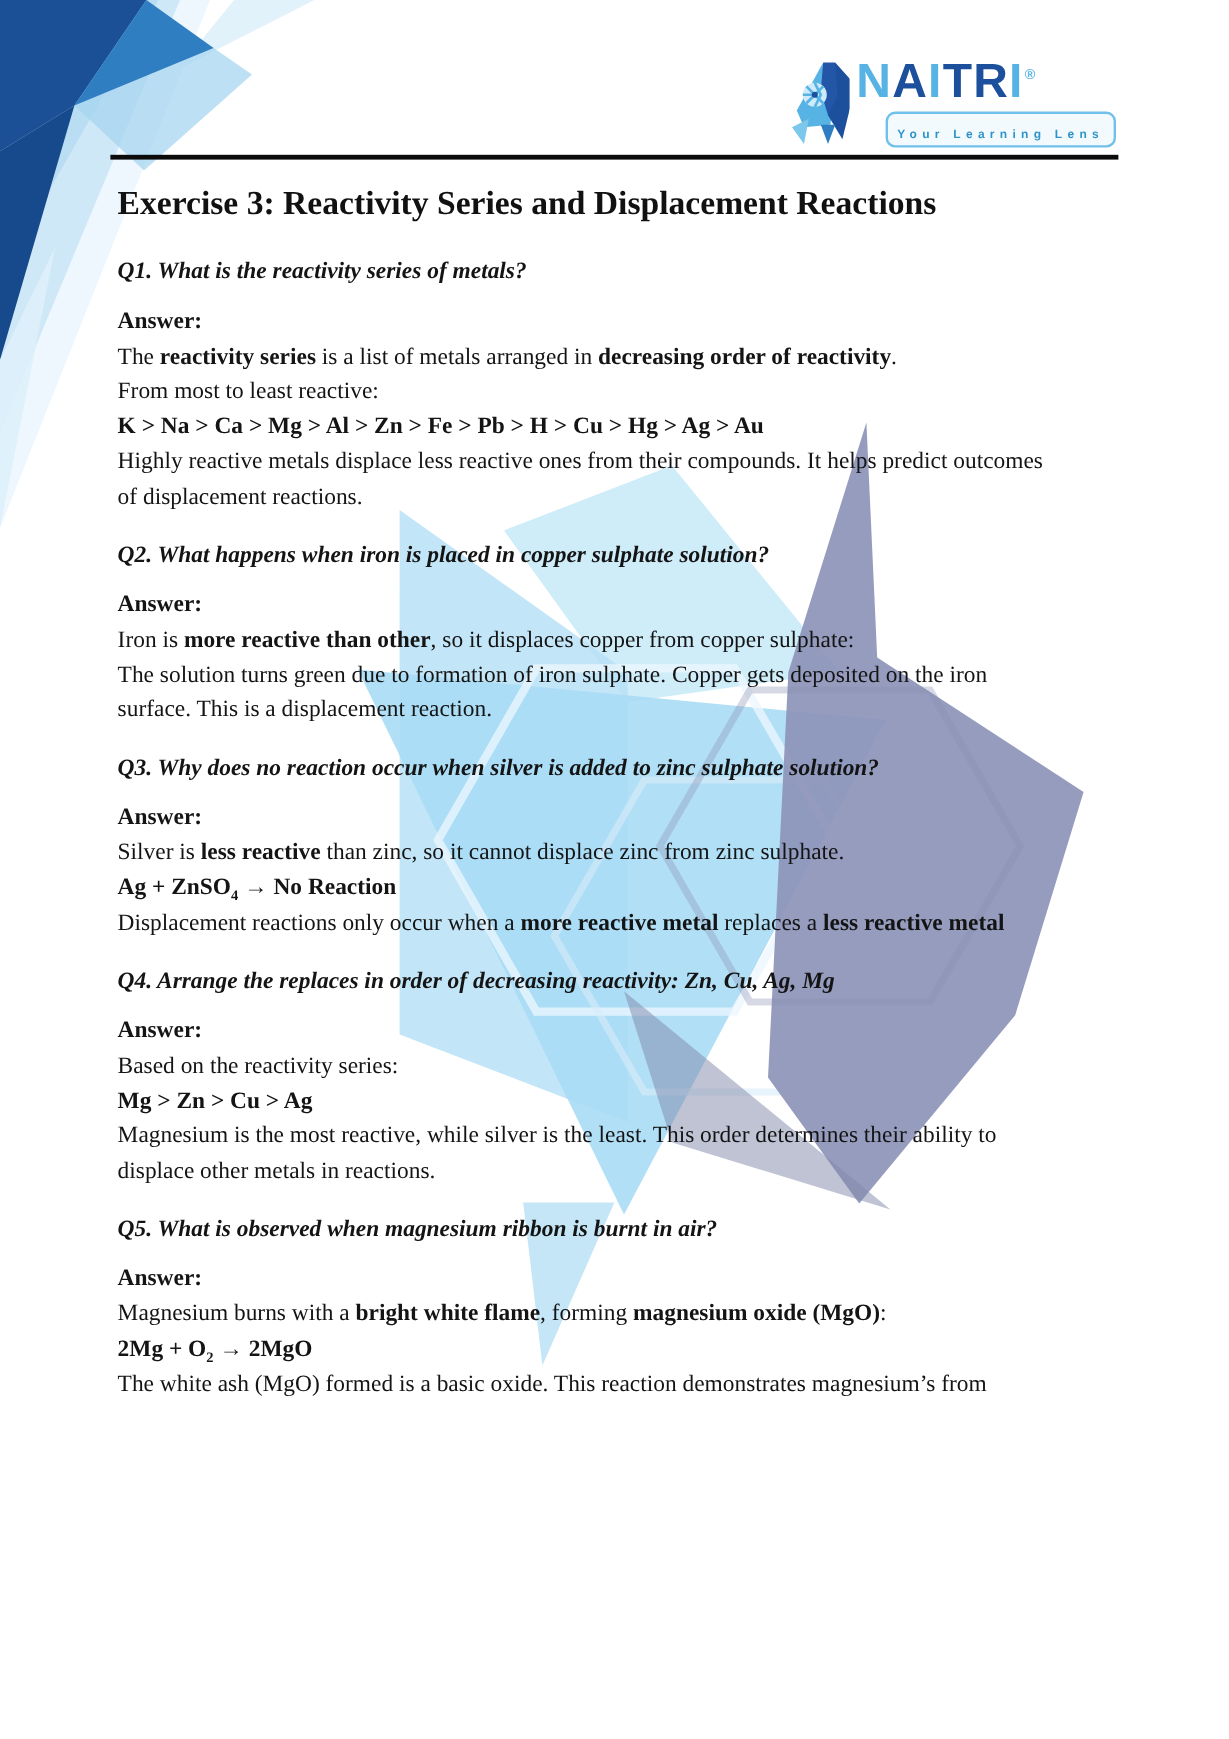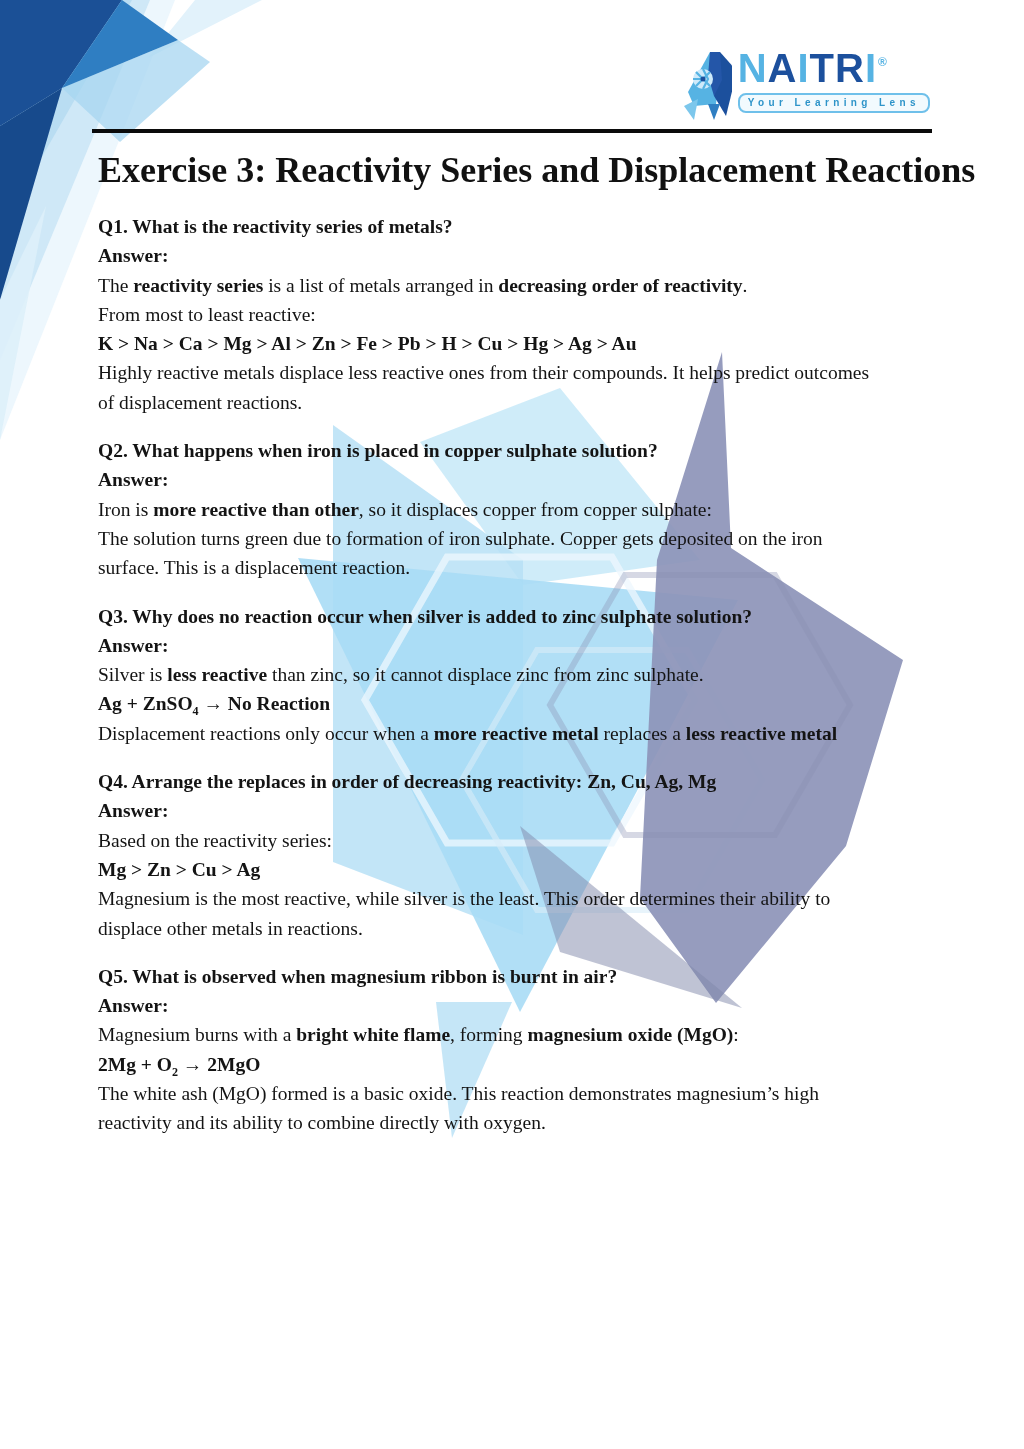--- a/index.html
+++ b/index.html
@@ -27,40 +27,40 @@
   .brand-letter.light{color:#56b3e3;}
   .brand-letter.dark{color:#1c509d;}
   .reg-mark{
     font-size:12px;color:#56b3e3;vertical-align:top;
     position:relative;top:-6px;left:1px;font-weight:bold;
   }
   .tagline-box{
     margin-top:3px;
     border:2px solid #6fc0ea;border-radius:8px;
     background:#f2fafe;
-    padding:2px 8px 3px 8px;
+    padding:12px 8px 3px 8px;
     font-family:"Liberation Sans", sans-serif;
     font-size:10px;font-weight:bold;
     letter-spacing:4.4px;
     color:#2e94c9;
-    text-align:left;white-space:nowrap;
+    text-align:left;white-space:nowrap;margin-left:24px;
   }
   
   .rule{position:absolute;top:129px;left:92px;width:840px;height:4px;background:#0b0b0b;z-index:2;}
   
   .doc-title{
     position:absolute;top:150px;left:98px;z-index:2;
-    font-size:36px;font-weight:bold;line-height:40px;color:#111111;
+    font-size:28px;font-weight:bold;line-height:40px;color:#111111;
     white-space:nowrap;margin:0;
   }
   
   .qa-list{position:absolute;top:212px;left:98px;width:832px;z-index:2;}
   .line{font-size:19.5px;line-height:29.3px;white-space:nowrap;}
-  .q{font-weight:bold;}
-  .a-label{font-weight:bold;}
+  .q{font-weight:bold;font-style:italic;}
+  .a-label{font-weight:bold;margin-top:12px;}
   .formula{font-weight:bold;}
   .qa + .qa{margin-top:19px;}
   sub{font-size:0.62em;line-height:0;}
   b{font-weight:bold;}
 </style>
 </head>
 <body>
 
 <div class="page">
 
@@ -154,18 +154,18 @@
           <div class="line">displace other metals in reactions.</div>
         </div>
   </section>
 
   <section class="qa">
     <div class="q line">Q5. What is observed when magnesium ribbon is burnt in air?</div>
     <div class="a-label line">Answer:</div>
     <div>
           <div class="line">Magnesium burns with a <b>bright white flame</b>, forming <b>magnesium oxide (MgO)</b>:</div>
           <div class="line formula"><b>2Mg + O</b><sub style="font-weight: bold;">2</sub><b> → 2MgO</b></div>
-          <div class="line">The white ash (MgO) formed is a basic oxide. This reaction demonstrates magnesium’s high</div>
+          <div class="line">The white ash (MgO) formed is a basic oxide. This reaction demonstrates magnesium’s from</div>
           <div class="line">reactivity and its ability to combine directly with oxygen.</div>
         </div>
   </section>
 </main>
 </div>
 
 </body></html>

